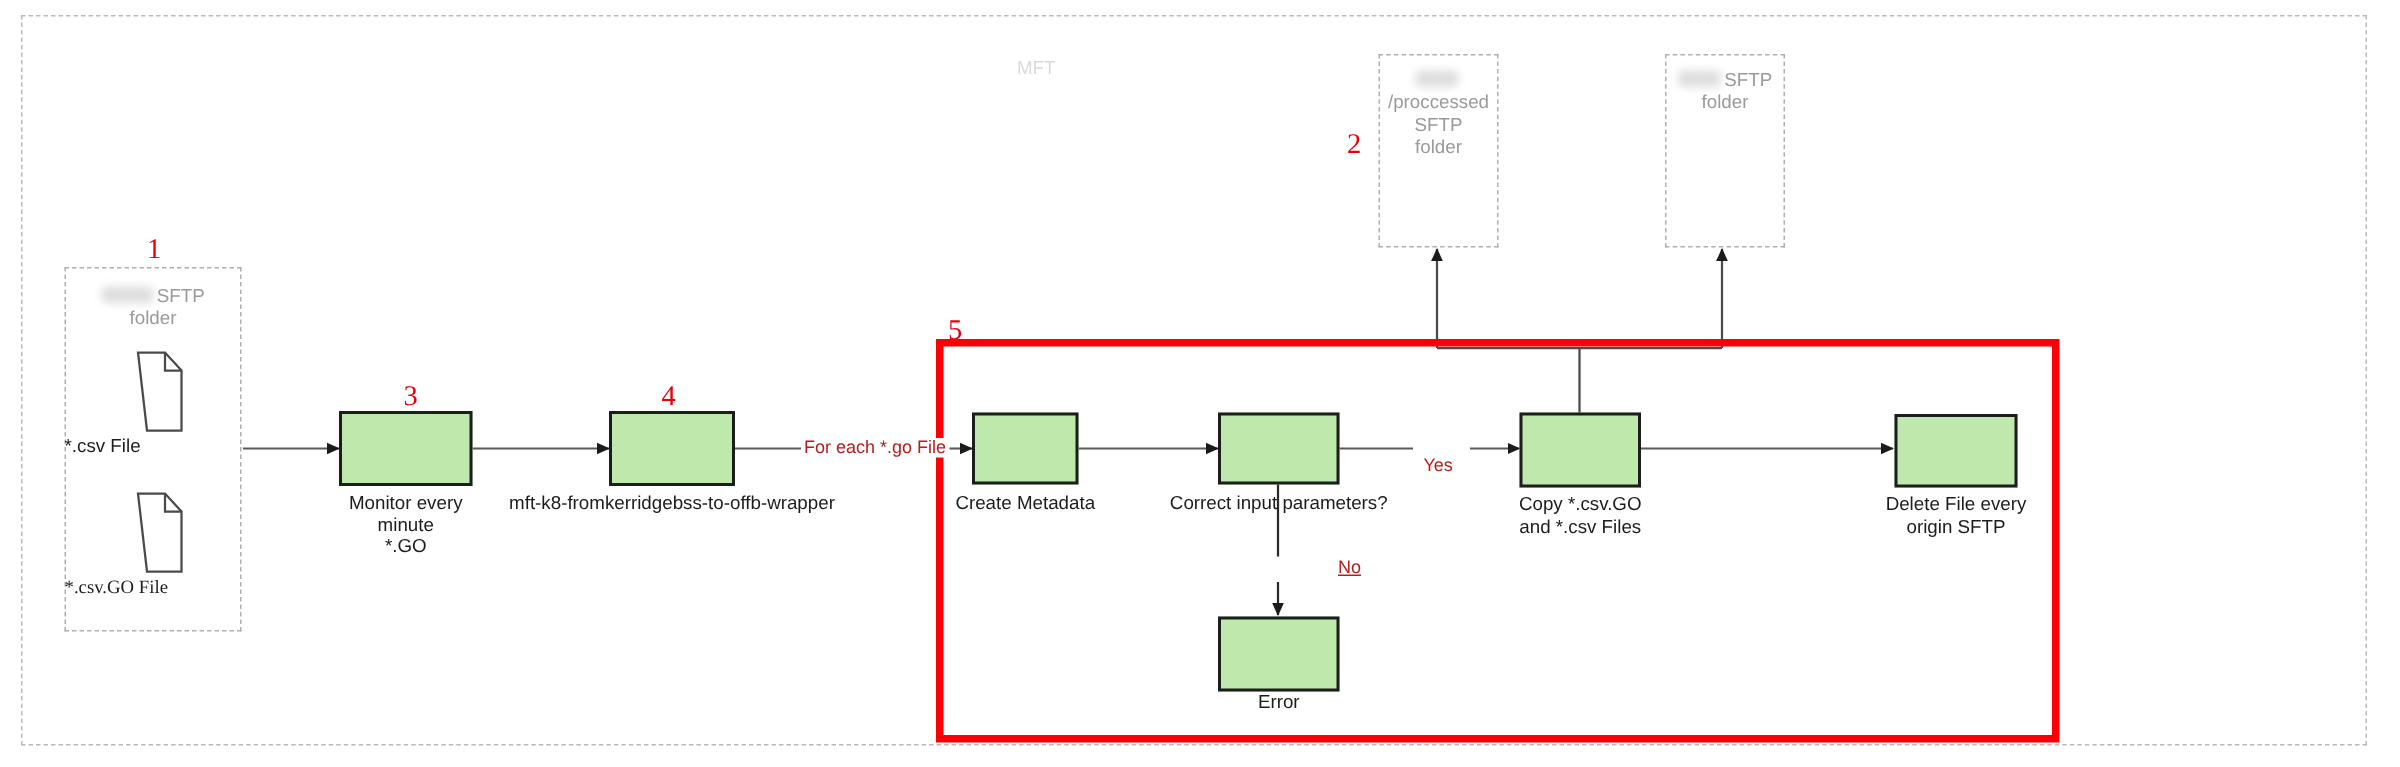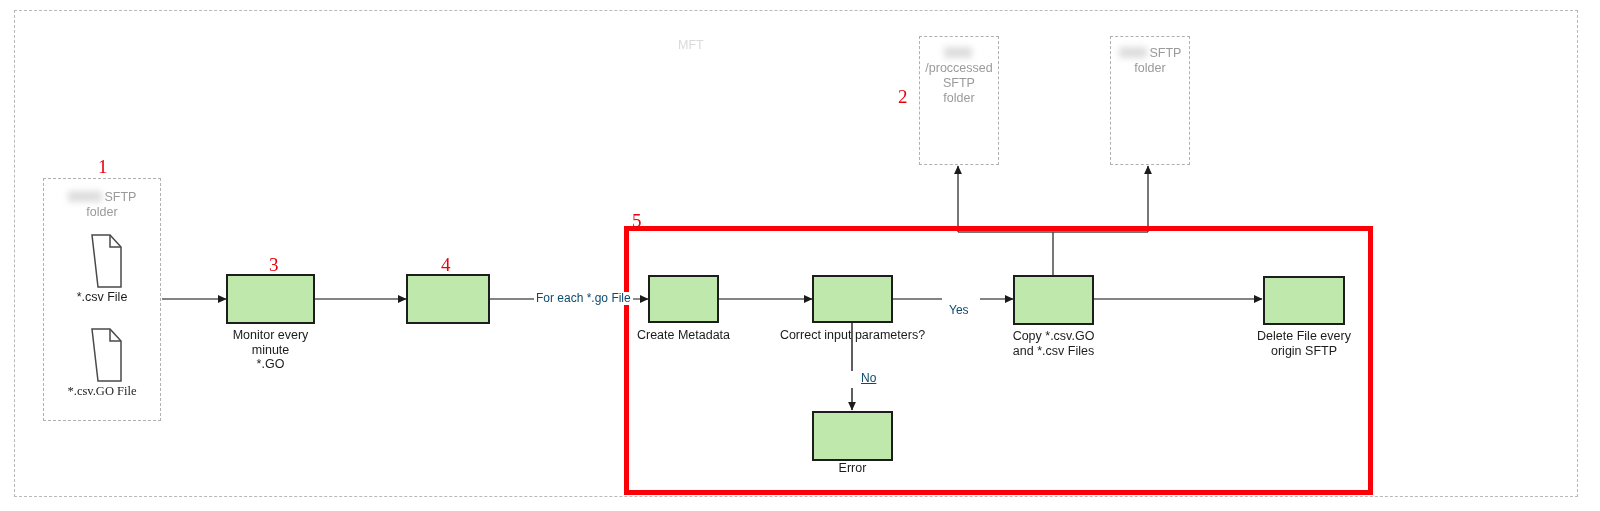--- a/index.html
+++ b/index.html
@@ -93,36 +93,36 @@
     position: absolute;
     text-align: center;
     color: #1c1c1c;
     font-size: 12.5px;
     line-height: 14.5px;
     white-space: pre-line;
   }
   
   .edge-label {
     position: absolute;
-    color: #0c4a6e;
+    color: #b91c1c;
     font-size: 12px;
     line-height: 13px;
     background: #ffffff;
     padding: 0 2px;
     white-space: nowrap;
   }
   .watermark {
     position: absolute;
     color: #dadada;
     font-size: 12.5px;
     line-height: 13px;
   }
   .file-icon-label {
     position: absolute;
-    text-align: center;
+    text-align: left;
     color: #1c1c1c;
     font-size: 12.5px;
     line-height: 14px;
     white-space: nowrap;
   }
   svg.layer {
     position: absolute;
     left: 0;
     top: 0;
     width: 1600px;
@@ -269,41 +269,42 @@
       <span>folder</span>
     </div>
   </div>
 
   <div class="node" style="left:226px; top:274px; width:89px; height:50px;"></div>
   <div class="node-label" style="left:211px; top:328px; width:119px;">Monitor every
 minute
 *.GO</div>
 
   <div class="node" style="left:406px; top:274px; width:84px; height:50px;"></div>
+  <div class="node-label" style="left:326px; top:328px; width:244px;">mft-k8-fromkerridgebss-to-offb-wrapper</div>
 
   <div class="node" style="left:648px; top:275px; width:71px; height:48px;"></div>
   <div class="node-label" style="left:614px; top:328px; width:139px;">Create Metadata</div>
 
   <div class="node" style="left:812px; top:275px; width:81px; height:48px;"></div>
   <div class="node-label" style="left:768px; top:328px; width:169px;">Correct input parameters?</div>
 
   <div class="node" style="left:1013px; top:275px; width:81px; height:50px;"></div>
   <div class="node-label" style="left:993px; top:329px; width:121px;">Copy *.csv.GO
 and *.csv Files</div>
 
   <div class="node" style="left:1263px; top:276px; width:82px; height:49px;"></div>
   <div class="node-label" style="left:1236px; top:329px; width:136px;">Delete File every
 origin SFTP</div>
 
   <div class="node" style="left:812px; top:411px; width:81px; height:50px;"></div>
   <div class="node-label" style="left:812px; top:461px; width:81px;">Error</div>
 
   <div class="edge-label" style="left:534px; top:292px;">For each *.go File</div>
   <div class="edge-label" style="left:947px; top:304px;">Yes</div>
-  <div class="edge-label" style="left:859px; top:372px;text-decoration:underline;">No</div>
+  <div class="edge-label" style="left:890px; top:372px;text-decoration:underline;">No</div>
 
   <div class="callout" style="left:98px; top:157px;">1</div>
   <div class="callout" style="left:898px; top:87px;">2</div>
   <div class="callout" style="left:269px; top:255px;">3</div>
   <div class="callout" style="left:441px; top:255px;">4</div>
   <div class="callout" style="left:632px; top:211px;">5</div>
 
 </div>
 
 </body></html>

